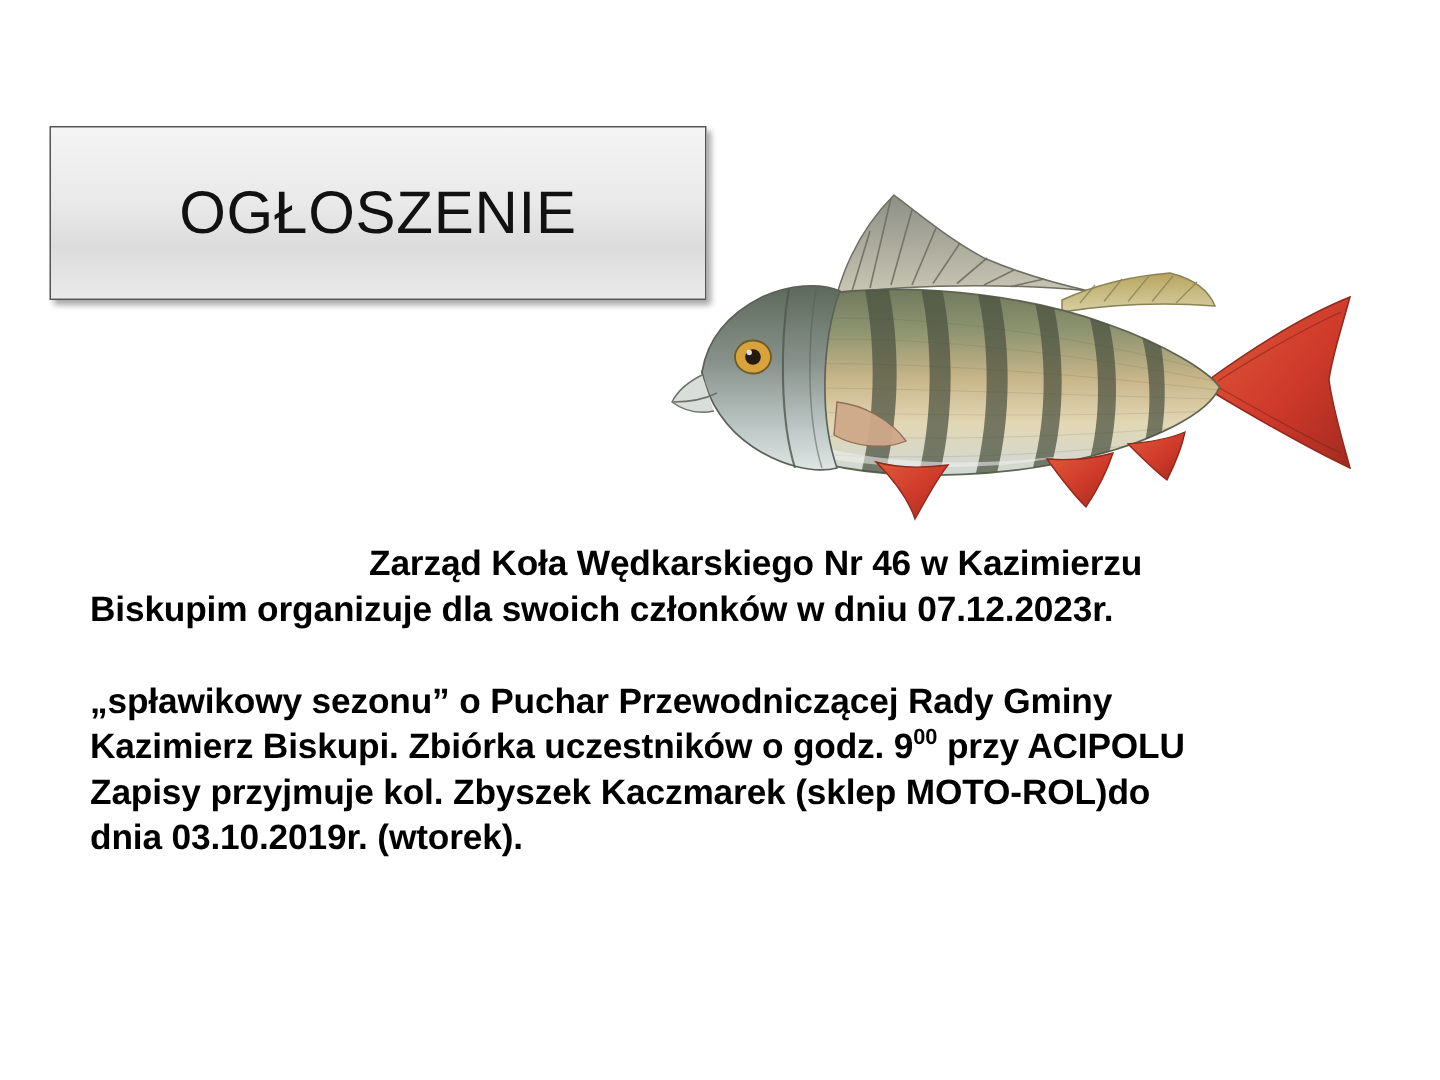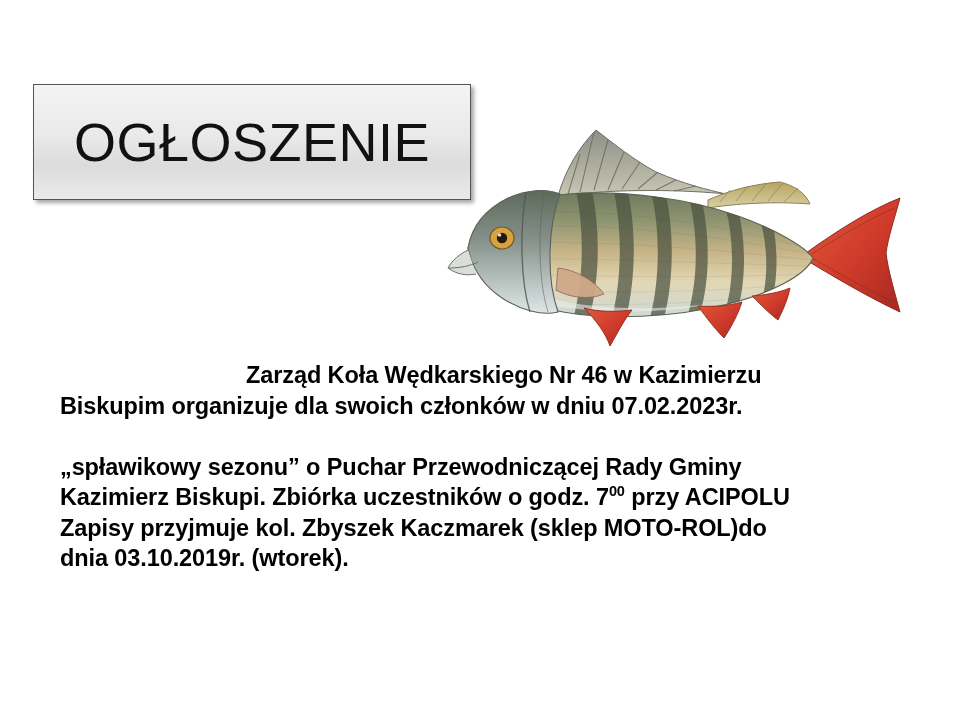--- a/index.html
+++ b/index.html
@@ -31,21 +31,21 @@
     height: 116px;
     background: linear-gradient(180deg, #f4f4f4 0%, #e9e9e9 45%, #dcdcdc 70%, #eaeaea 100%);
     border: 1px solid #555555;
     box-shadow: 3px 3px 4px rgba(0,0,0,0.35);
     box-sizing: border-box;
     display: flex;
     align-items: center;
     justify-content: center;
   }
   .title-text {
-    font-size: 54px;
+    font-size: 40px;
     letter-spacing: 0.5px;
     font-weight: 400;
     color: #111111;
     white-space: nowrap;
   }
 
   
   .fish-wrap {
     position: absolute;
     left: 408px;
@@ -205,21 +205,21 @@
         <path d="M290,208 C300,222 308,232 316,240 C324,228 330,216 334,204 C320,208 304,209 290,208 Z" fill="url(#finRed)" stroke="#8d2a1e" stroke-width="0.9"></path>
       </g>
       <g>
         <path d="M344,198 C354,208 362,216 370,222 C376,210 380,200 382,190 C370,195 356,197 344,198 Z" fill="url(#finRed)" stroke="#8d2a1e" stroke-width="0.9"></path>
       </g>
     </svg>
   </div>
 
   <div class="body-text">
     <span class="indent"></span><span>Zarząd Koła Wędkarskiego Nr 46 w Kazimierzu</span><br>
-    <span>Biskupim organizuje dla swoich członków w dniu 07.02.2023r.</span><br>
+    <span>Biskupim organizuje dla swoich członków w dniu 07.12.2023r.</span><br>
     <br>
     <span>„spławikowy sezonu” o Puchar Przewodniczącej Rady Gminy</span><br>
-    <span>Kazimierz Biskupi. Zbiórka uczestników o godz. 7</span><span class="sup">00</span><span> przy ACIPOLU</span><br>
+    <span>Kazimierz Biskupi. Zbiórka uczestników o godz. 9</span><span class="sup">00</span><span> przy ACIPOLU</span><br>
     <span>Zapisy  przyjmuje kol. Zbyszek Kaczmarek (sklep MOTO-ROL)do</span><br>
     <span>dnia 03.10.2019r. (wtorek).</span>
   </div>
 
 </div>
 
 </body></html>

